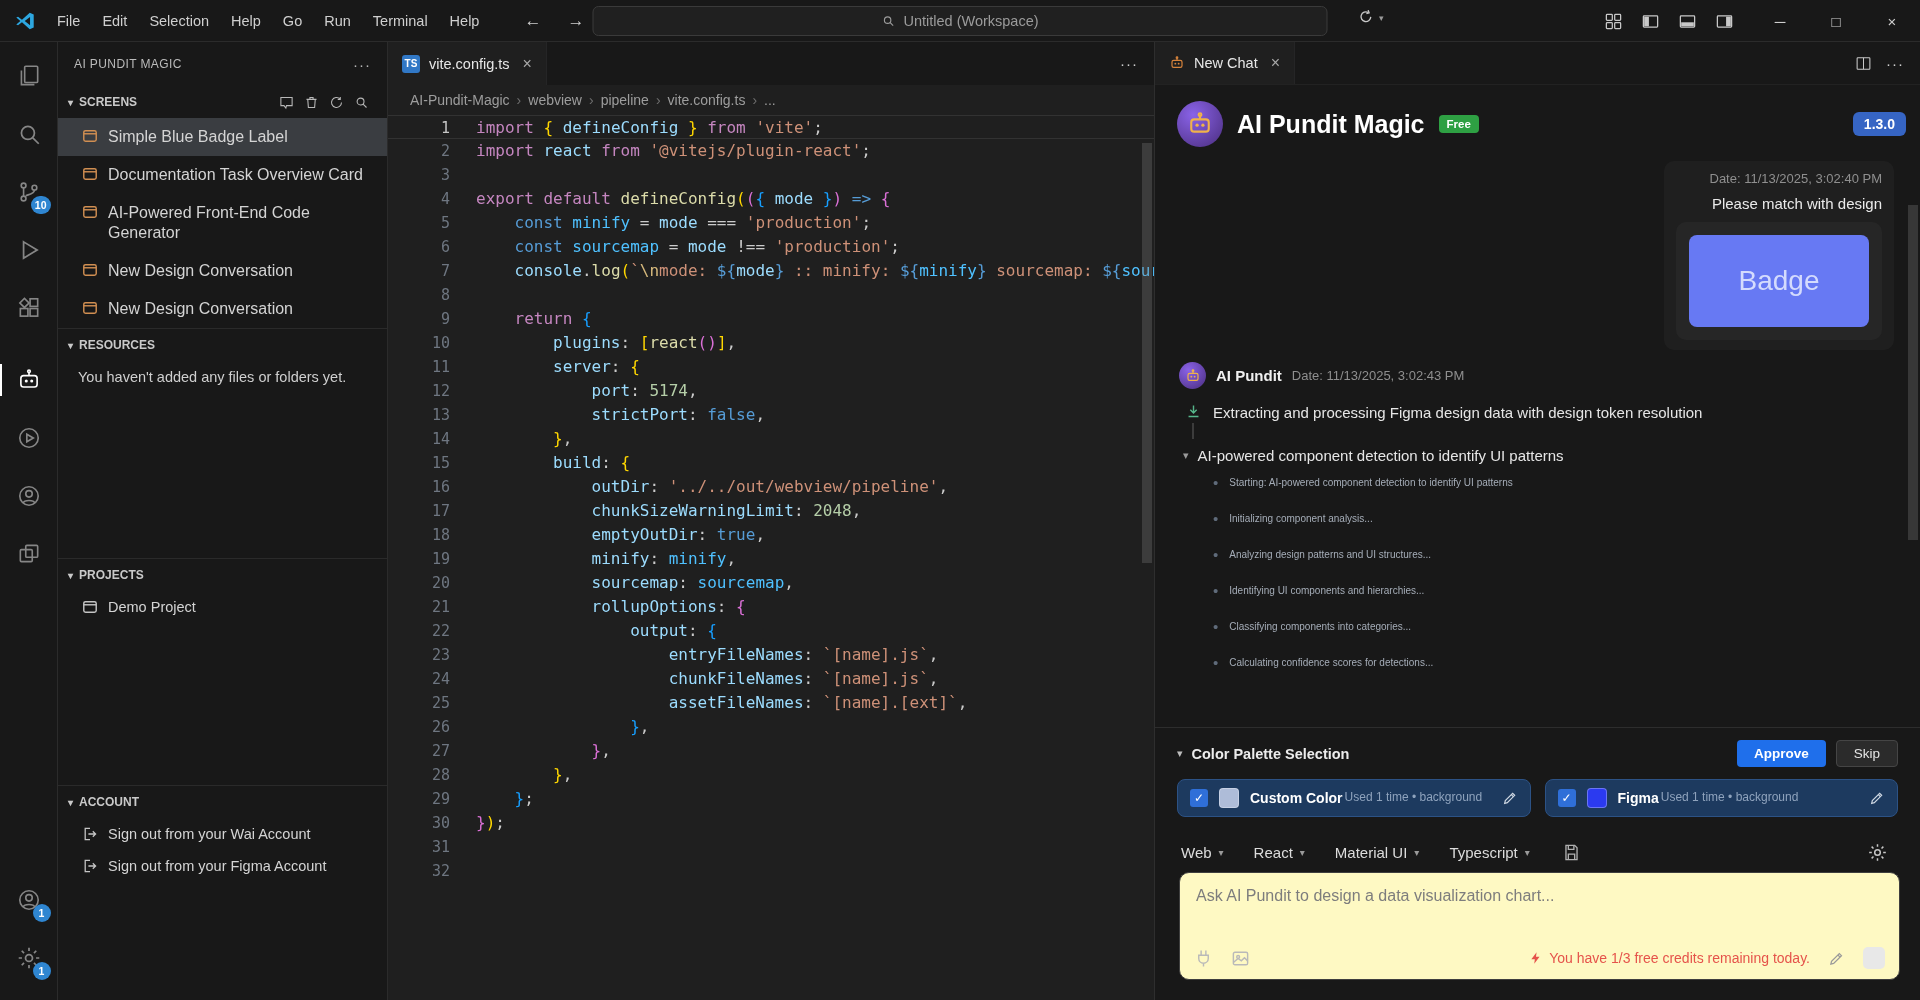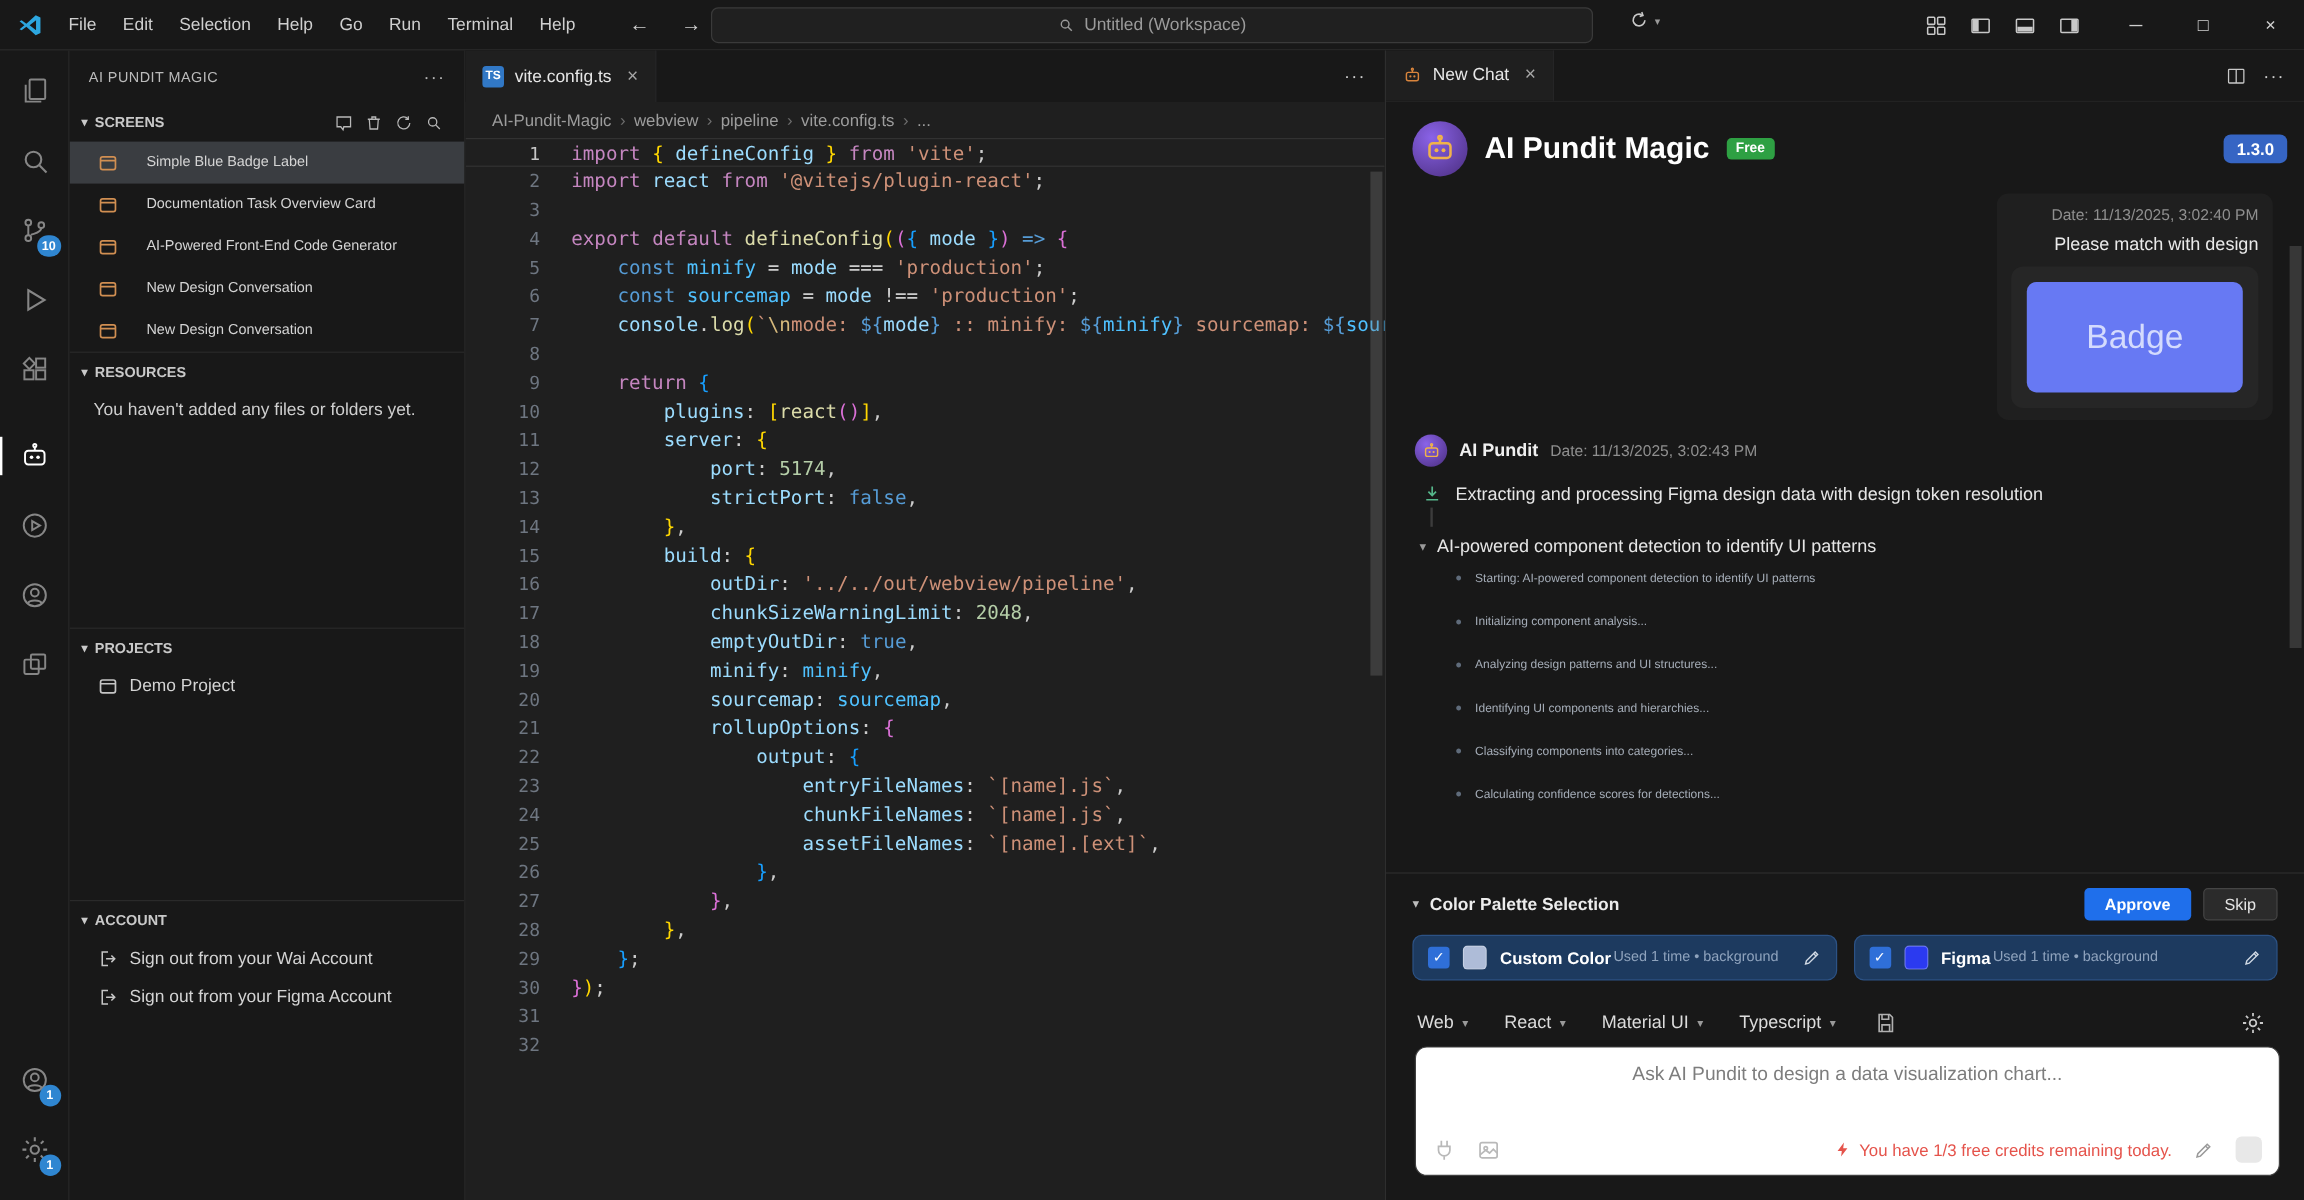--- a/index.html
+++ b/index.html
@@ -33,21 +33,21 @@
   .ab-spacer { flex:1; }
   .ab-badge { position:absolute; right:2px; bottom:2px; min-width:18px; height:18px; padding:0 4px; border-radius:9px; background:#2f86d1; color:#fff; font-size:10.5px; display:flex; align-items:center; justify-content:center; font-weight:bold; }
 
   
   .sidebar { width:330px; background:#181818; border-right:1px solid #2b2b2b; display:flex; flex-direction:column; flex-shrink:0; overflow:hidden; }
   .sidebar-header { height:44px; display:flex; align-items:center; padding:0 16px; color:#bbbbbb; font-size:12px; letter-spacing:.4px; }
   .sidebar-header .more { margin-left:auto; color:#b6b6b6; font-size:15px; letter-spacing:1px; }
   .section-header { height:32px; display:flex; align-items:center; gap:6px; padding:0 10px; font-weight:bold; font-size:12px; color:#c9c9c9; }
   .section-header .chev { font-size:10px; color:#c9c9c9; }
   .section-actions { margin-left:auto; display:flex; gap:10px; margin-right:8px; color:#b8b8b8; }
-  .screen-item { display:flex; align-items:flex-start; gap:24px; padding:9px 10px 9px 24px; font-size:12px; color:#d4d4d4; line-height:1.25; }
+  .screen-item { display:flex; align-items:flex-start; gap:10px; padding:9px 10px 9px 24px; font-size:16px; color:#d4d4d4; line-height:1.25; }
   .screen-item.selected { background:#3a3d41; }
   .screen-item svg { flex-shrink:0; margin-top:1px; }
   .section.resources { height:230px; border-top:1px solid #2a2a2a; }
   .empty-text { padding:6px 20px 0 20px; font-size:14.5px; color:#cfcfcf; line-height:1.45; }
   .section.projects { height:227px; border-top:1px solid #2a2a2a; }
   .project-item, .account-item { display:flex; align-items:center; gap:10px; padding:8px 10px 8px 24px; font-size:14.5px; color:#d4d4d4; }
   .section.account { border-top:1px solid #2a2a2a; }
 
   
   .editor { width:766px; background:#1f1f1f; display:flex; flex-direction:column; flex-shrink:0; position:relative; }
@@ -112,21 +112,21 @@
   .card-name { font-size:14px; font-weight:bold; color:#fff; }
   .card-usage { font-size:12px; color:#8fa3bd; white-space:nowrap; }
   .palette-card .pencil { margin-left:auto; flex-shrink:0; }
 
   .composer-row1 { display:flex; align-items:center; gap:30px; padding:13px 26px 9px 26px; flex-shrink:0; }
   .fw { display:flex; align-items:center; gap:7px; }
   .fw-label { font-size:15px; color:#dcdcdc; }
   .fw-caret { font-size:10px; color:#9a9a9a; }
   .composer-row1 .save { margin-left:2px; }
   .composer-row1 .gear { margin-left:auto; margin-right:6px; }
-  .composer-box { margin:0 20px 20px 24px; height:108px; border:1px solid #3f3f3f; border-radius:10px; position:relative; flex-shrink:0; background:#ffffff;text-align:center; }
+  .composer-box { margin:0 20px 20px 24px; height:108px; border:1px solid #3f3f3f; border-radius:10px; position:relative; flex-shrink:0; background:#fef9c3; }
   .composer-placeholder { padding:14px 16px; font-size:16px; color:#7d7d7d; }
   .composer-bottom { position:absolute; left:14px; right:14px; bottom:10px; display:flex; align-items:center; gap:18px; }
   .composer-bottom .spacer { flex:1; }
   .credits { display:flex; align-items:center; gap:6px; color:#e5534b; font-size:14px; }
   .stop-btn { width:22px; height:22px; background:#e8e8e8; border-radius:5px; border:none; }
   .chat-scrollbar { position:absolute; right:0; top:43px; bottom:0; width:14px; }
   .chat-scrollbar .thumb { position:absolute; top:120px; right:2px; width:10px; height:335px; background:rgba(121,121,121,0.32); }
 </style>
 </head>
 <body>

